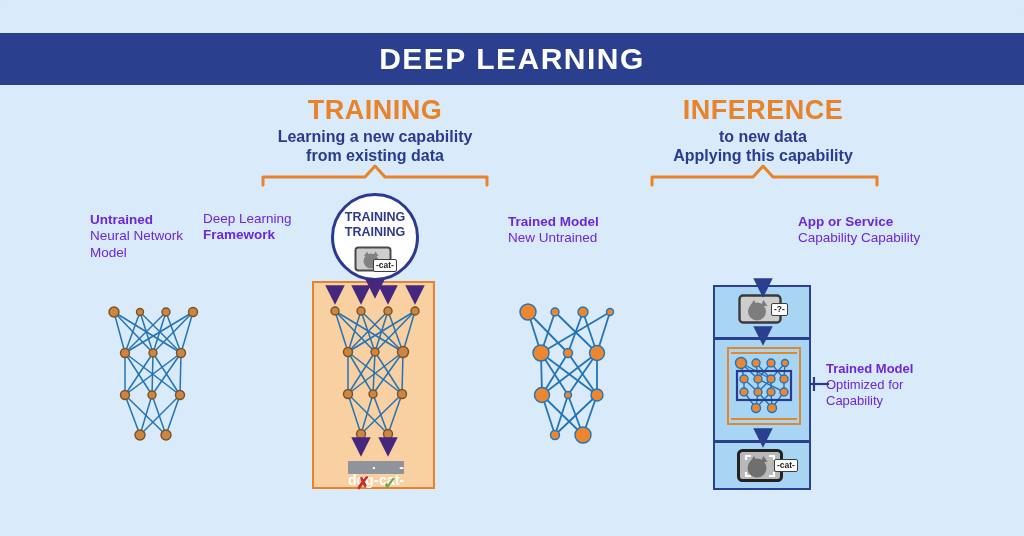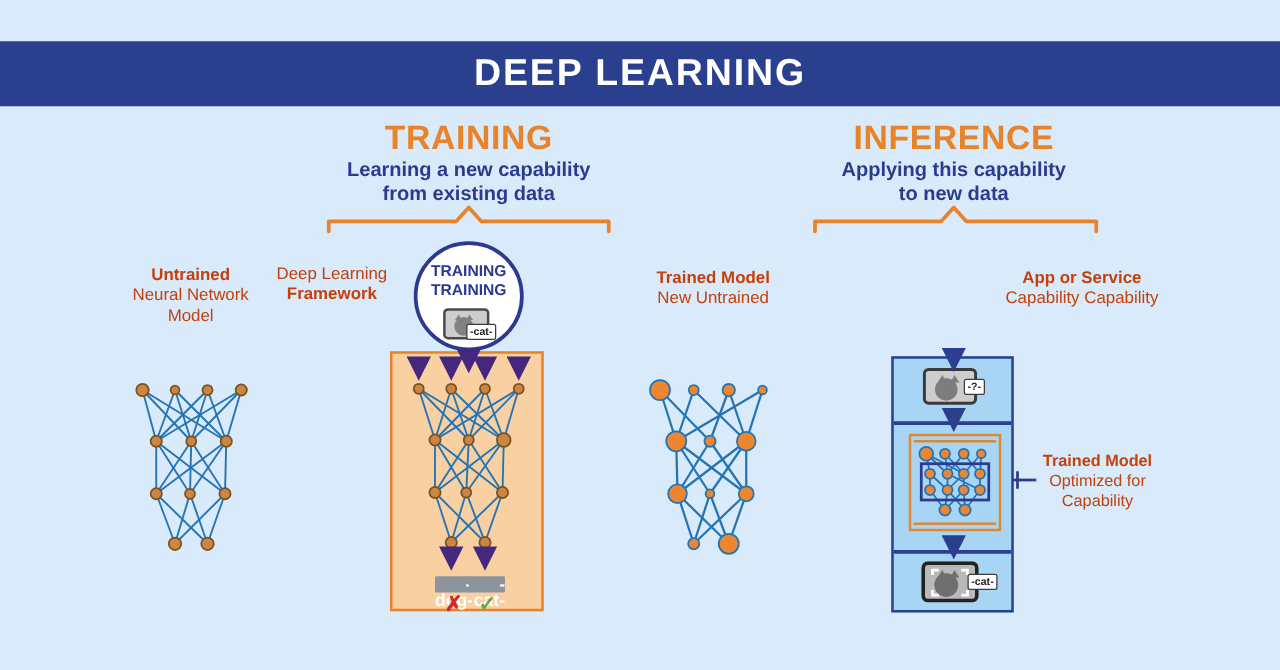--- a/index.html
+++ b/index.html
@@ -5,21 +5,21 @@
   html,body{margin:0;padding:0;background:#d9eafa;}
   .canvas{position:relative;width:1024px;height:536px;background:#d9eafa;
           font-family:"Liberation Sans",sans-serif;overflow:hidden;border-radius:18px;}
   .header{position:absolute;left:0;top:33px;width:1024px;height:52px;background:#2a3f8e;
           display:flex;align-items:center;justify-content:center;}
   .header-title{color:#ffffff;font-size:30px;font-weight:bold;letter-spacing:1.5px;}
   .sec-title{position:absolute;top:95px;text-align:center;font-size:27px;font-weight:bold;
              color:#e8832a;letter-spacing:.5px;}
   .sec-sub{position:absolute;top:128px;text-align:center;font-size:16px;font-weight:bold;
            color:#2b3990;line-height:1.16;}
-  .lbl{position:absolute;text-align:center;font-size:13.5px;color:#c2410c;line-height:1.22;}
+  .lbl{position:absolute;font-size:13.5px;color:#6d28d9;line-height:1.22;}
   .lbl .b{font-weight:bold;}
   .circle{position:absolute;width:88px;height:88px;border-radius:50%;background:#ffffff;
           border:3px solid #2b3990;box-sizing:border-box;z-index:3;}
   .circle-line{text-align:center;font-size:12.5px;font-weight:bold;color:#2b3990;line-height:1.18;}
   .circle-text{position:absolute;left:0;top:14px;width:100%;}
   .train-box{position:absolute;left:312px;top:281px;width:123px;height:208px;background:#f8d0a2;
              border:2.5px solid #e8832a;box-sizing:border-box;z-index:1;}
   .inf-box{position:absolute;left:713px;top:285px;width:98px;height:205px;background:#a9d5f5;
            border:2.5px solid #2a3f8e;box-sizing:border-box;z-index:1;}
   .inf-divider{position:absolute;left:0;width:100%;height:2.5px;background:#2a3f8e;}
@@ -47,22 +47,22 @@
   </div>
 
   <div class="sec-title" style="left:252px;width:246px;">TRAINING</div>
   <div class="sec-sub" style="left:252px;width:246px;">
     <div>Learning a new capability</div>
     <div>from existing data</div>
   </div>
 
   <div class="sec-title" style="left:640px;width:246px;">INFERENCE</div>
   <div class="sec-sub" style="left:640px;width:246px;">
+    <div>to new data</div>
     <div>Applying this capability</div>
-    <div>to new data</div>
   </div>
 
   <div class="lbl" style="left:90px;top:212px;width:125px;">
     <div class="b">Untrained</div>
     <div>Neural Network</div>
     <div>Model</div>
   </div>
   <div class="lbl" style="left:203px;top:211px;width:125px;">
     <div>Deep Learning</div>
     <div class="b">Framework</div>

